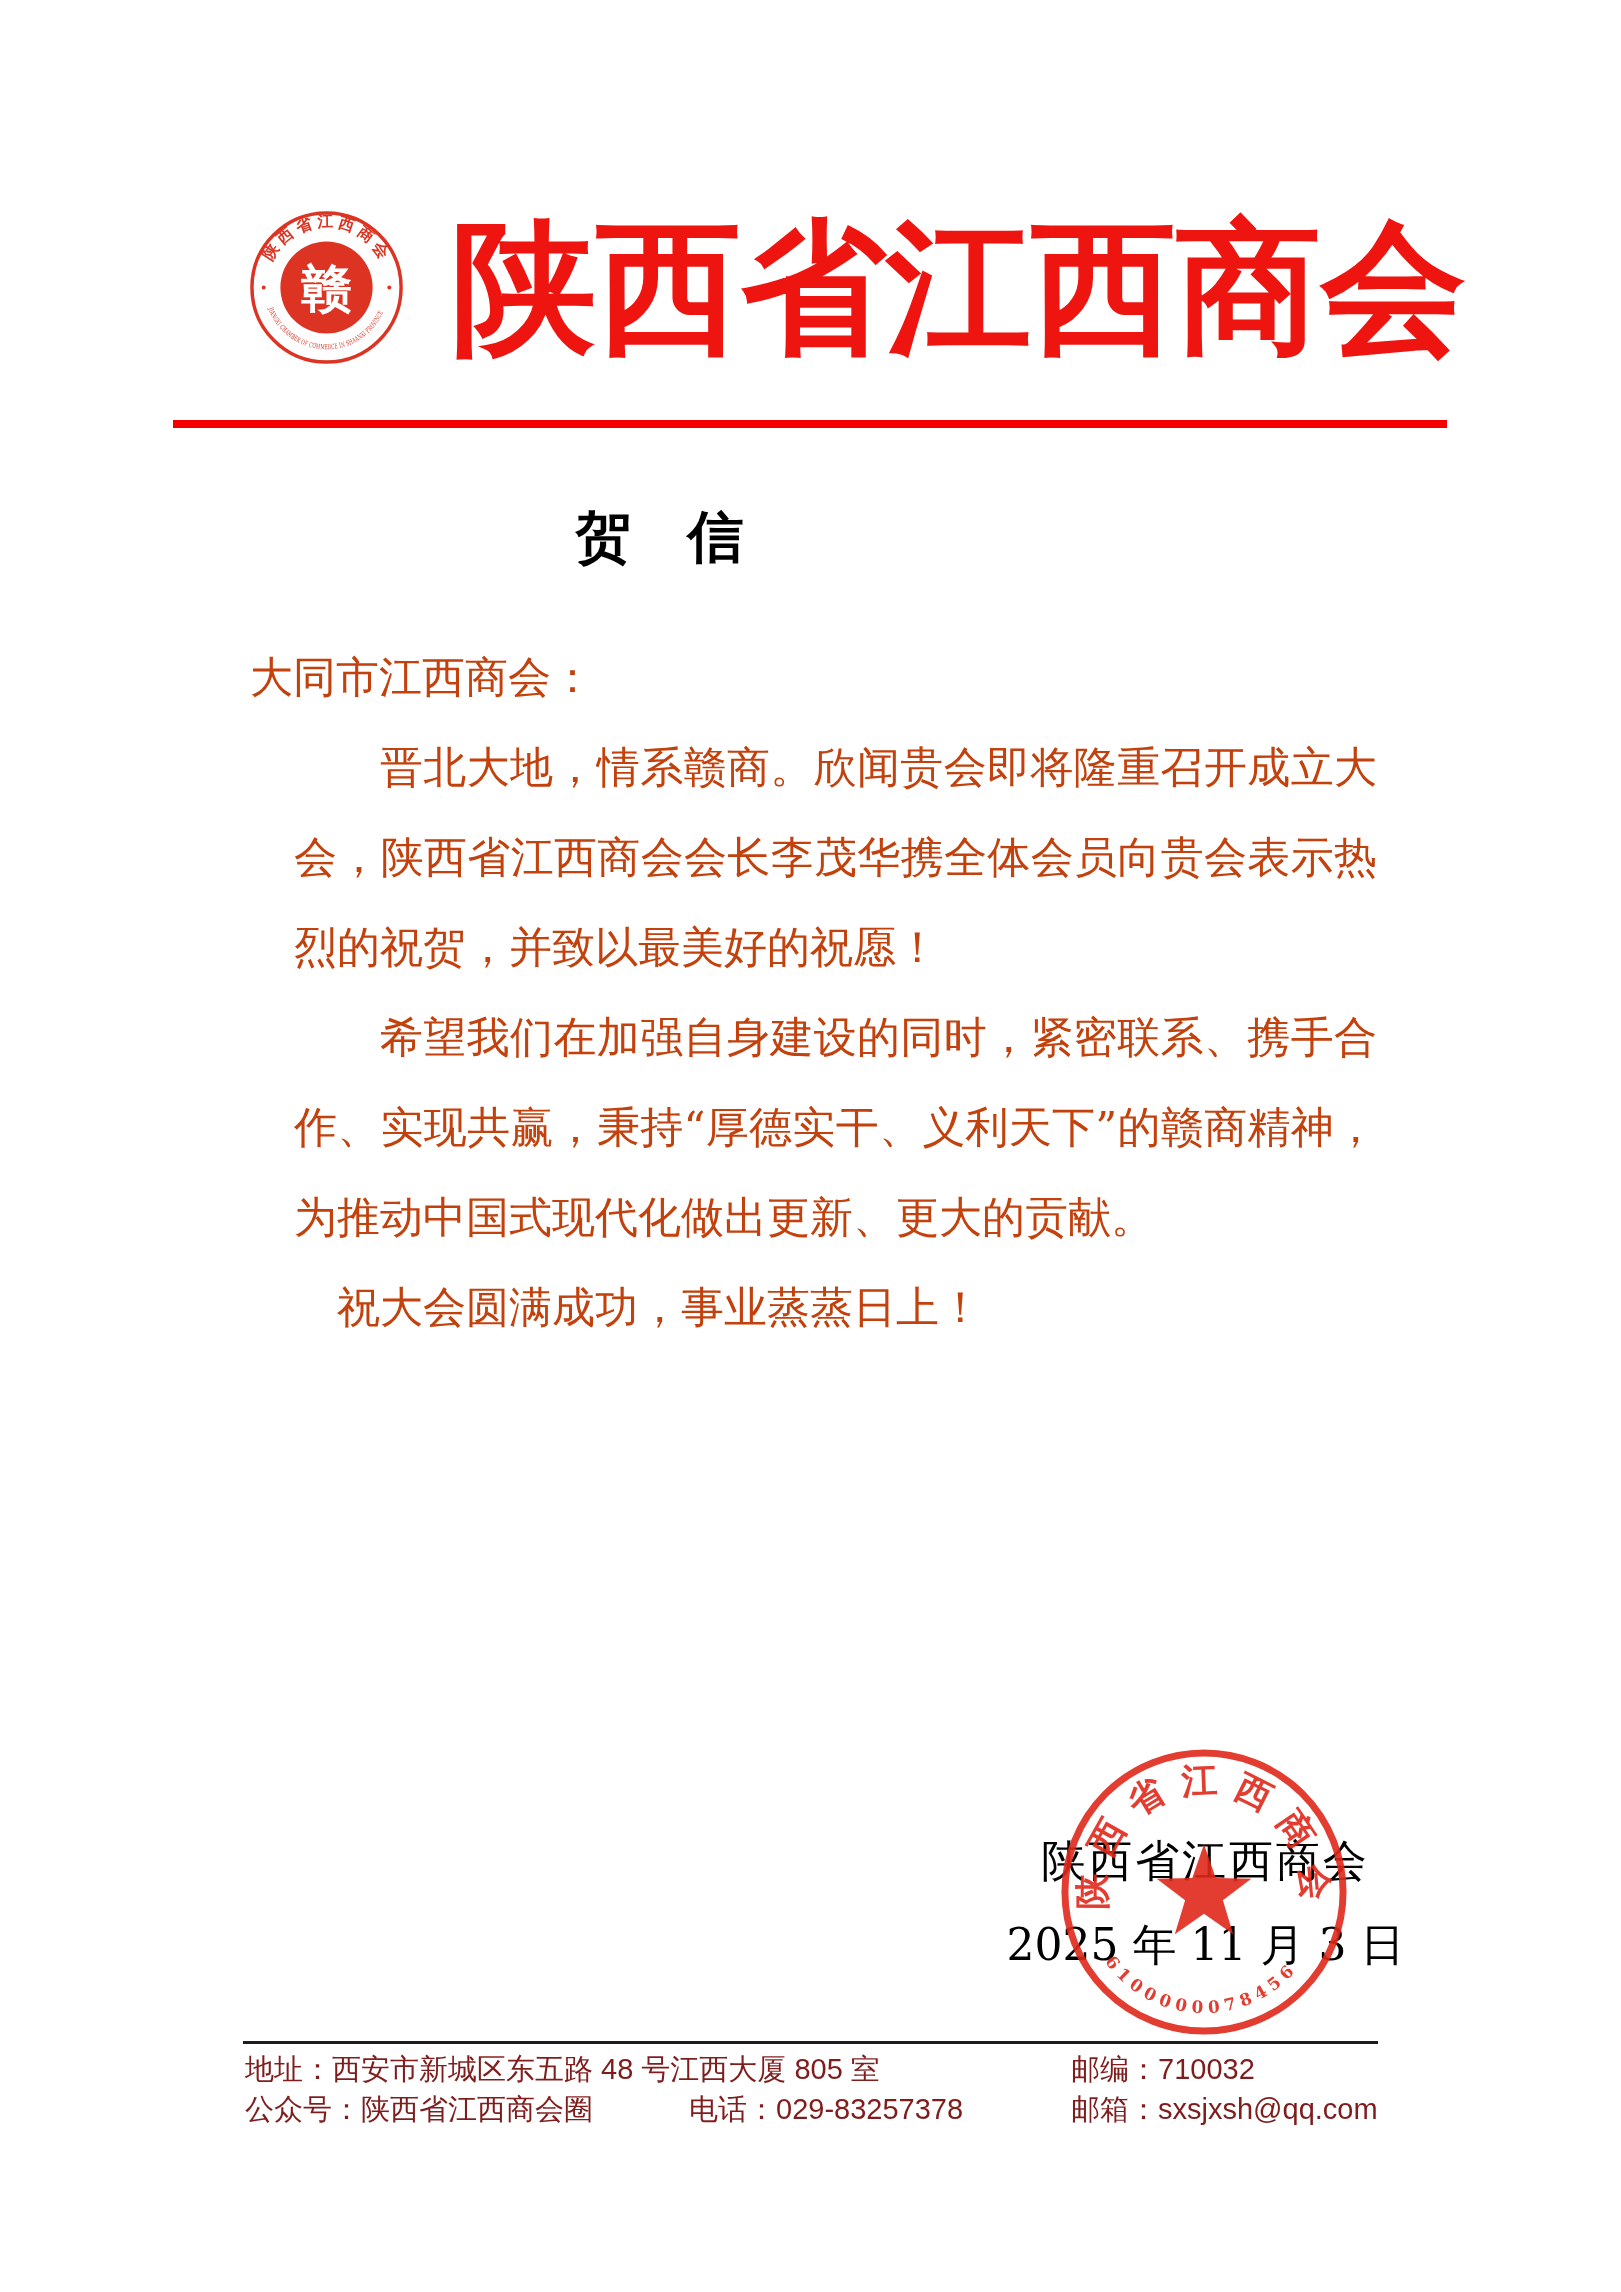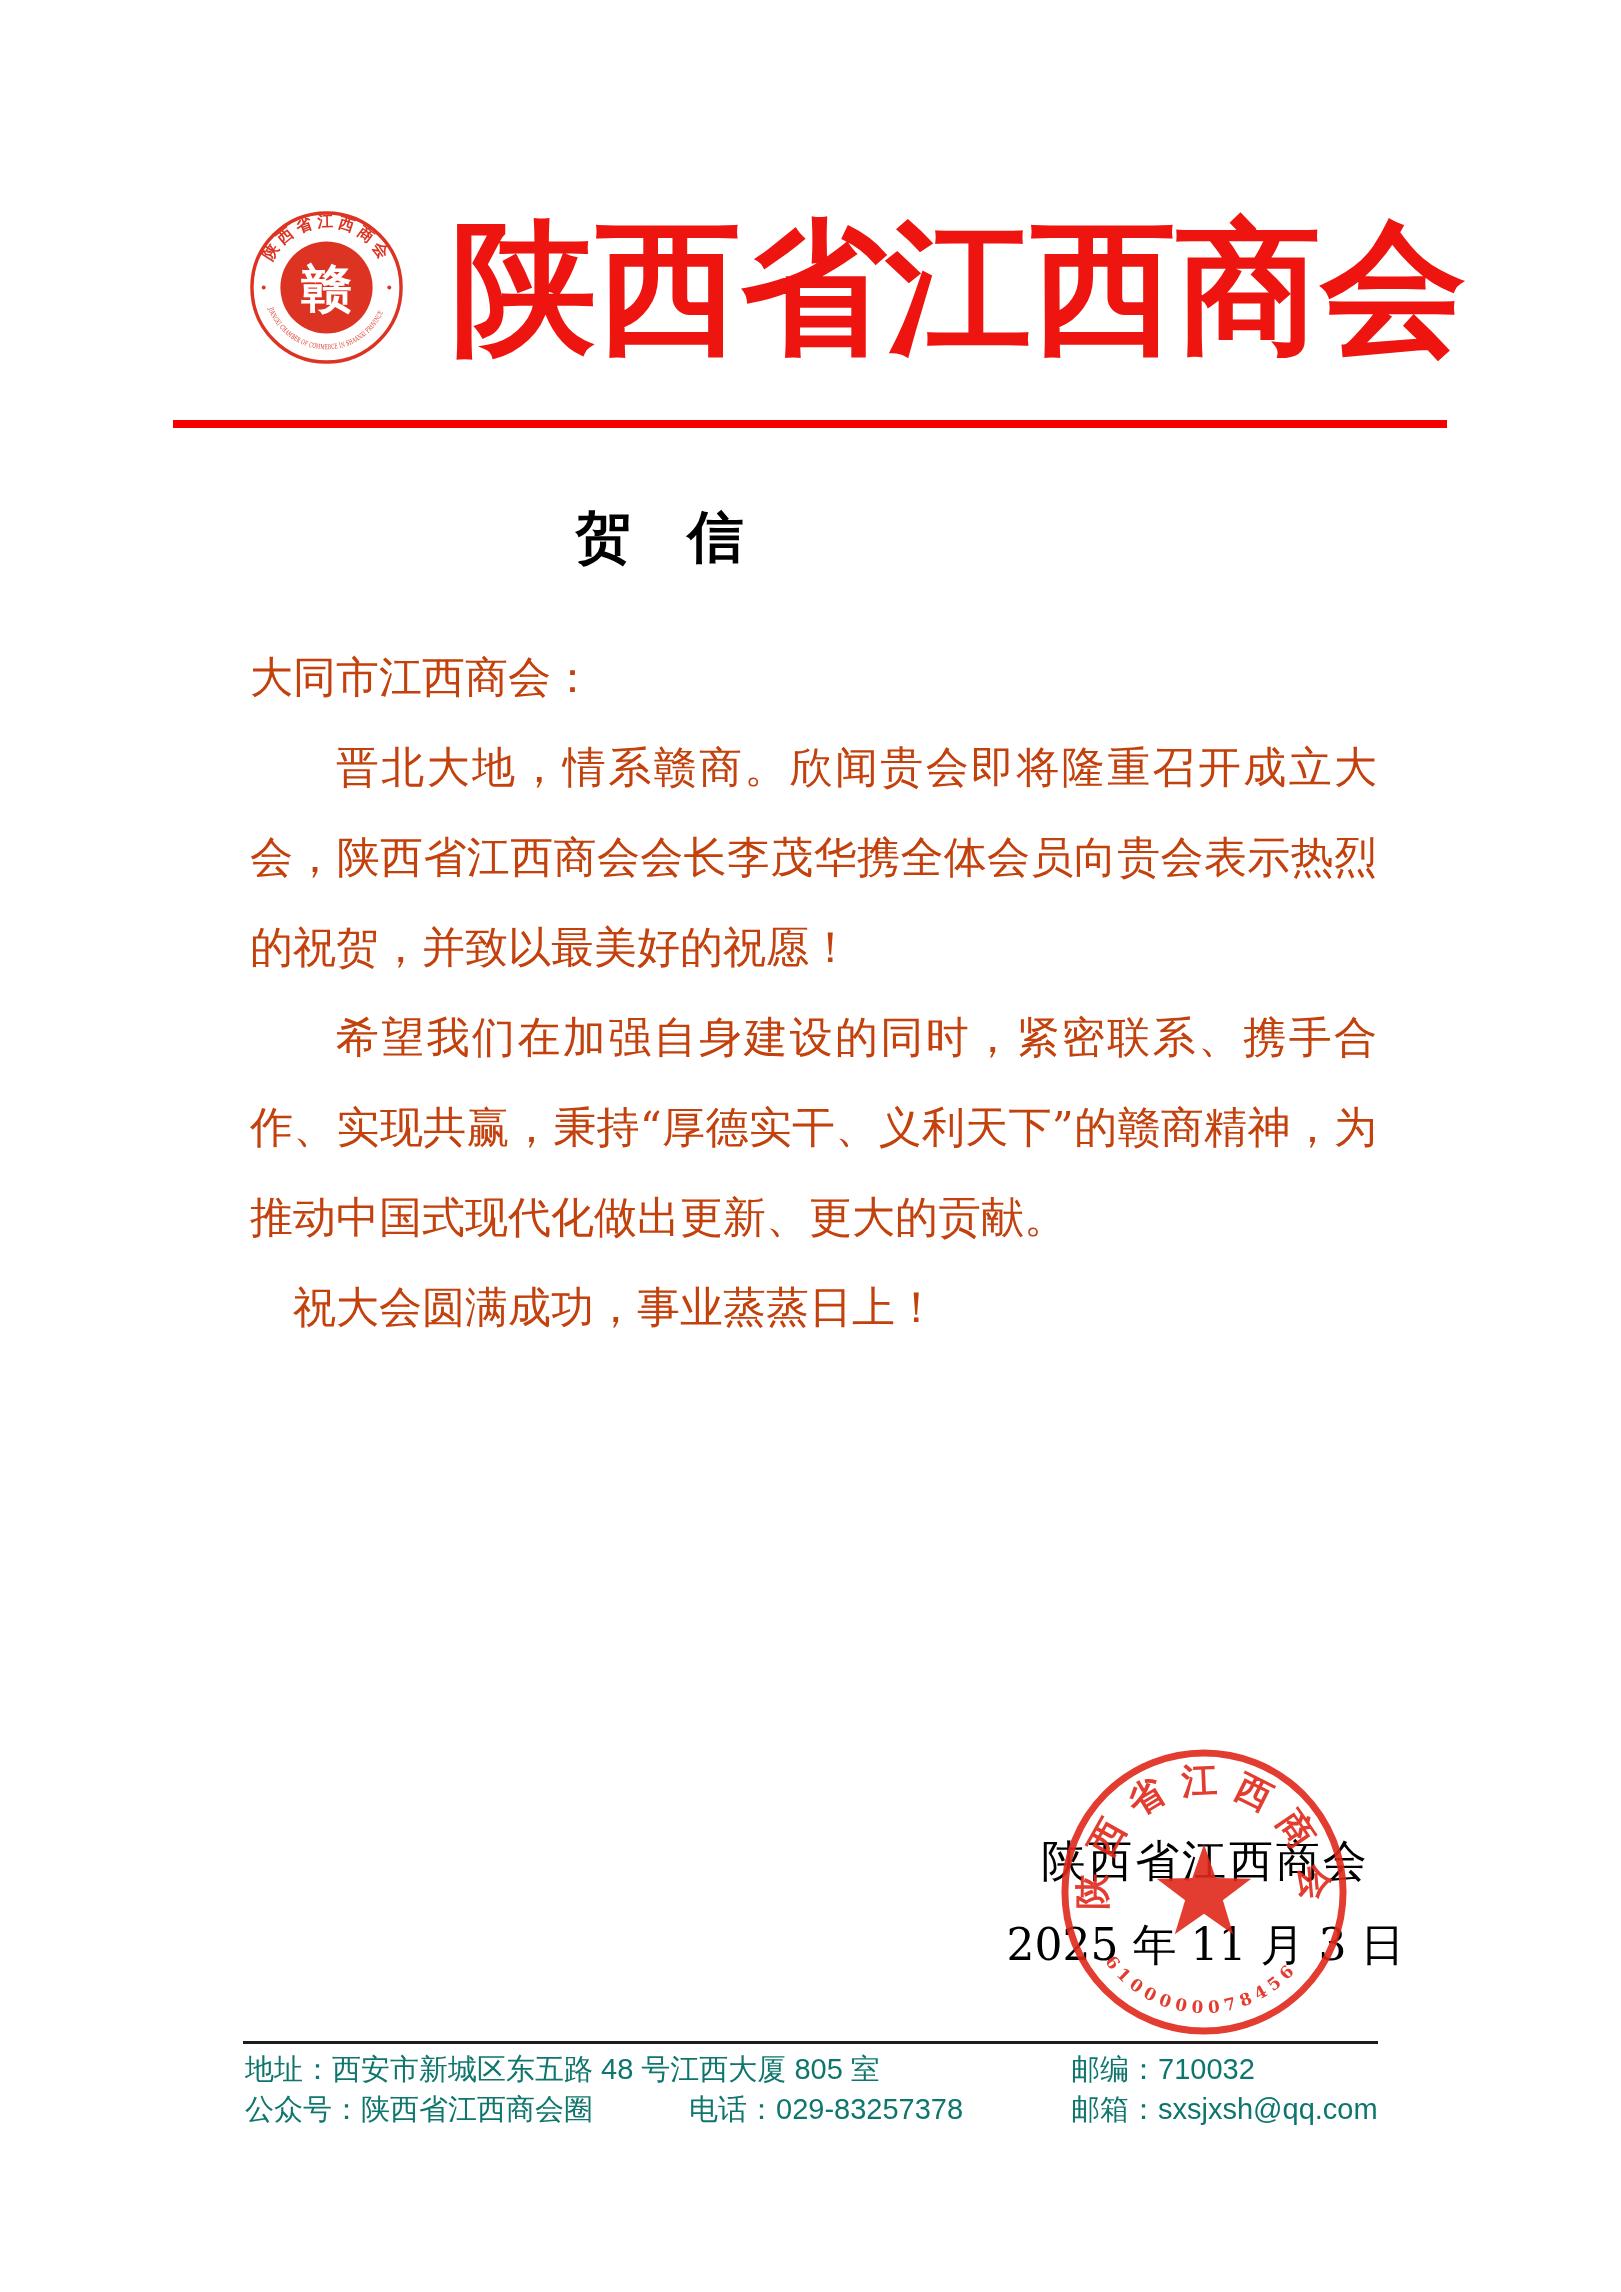--- a/index.html
+++ b/index.html
@@ -42,21 +42,21 @@
     font-weight:bold; color:#000;
     white-space:pre;
   }
   .letter-body {
     position:absolute; left:250px; top:632px;
     width:1127px;
     font-size:43px; line-height:90px;
     color:#c2410c;
     text-align:justify;
   }
-  .letter-body p { text-indent:2em; }
+  .letter-body p { text-indent:2em;margin-left:44px; }
   .letter-body p.closing { text-indent:1em; }
   .sign-block {
     position:absolute; left:985px; width:441px;
     text-align:center; color:#000;
     font-size:44px; line-height:59px;
   }
   .sign-name { top:1831px; letter-spacing:2.9px; }
   .sign-date { top:1915px; }
   .stamp {
     position:absolute; left:1055px; top:1743px;
@@ -66,21 +66,21 @@
   
   .black-rule {
     position:absolute; left:243px; top:2041px;
     width:1135px; height:2.9px;
     background:#1c1c1c;
   }
   .footer-item {
     position:absolute;
     font-family:"Liberation Sans","DejaVu Sans",sans-serif;
     font-size:29px; line-height:39px;
-    color:#0f766e;
+    color:#7f1d1d;
     white-space:nowrap;
   }
   .f-addr   { left:245px;  top:2050px; }
   .f-post   { left:1071px; top:2050px; }
   .f-wechat { left:245px;  top:2090px; }
   .f-phone  { left:689px;  top:2090px; }
   .f-mail   { left:1071px; top:2090px; }
 </style>
 </head>
 <body>

